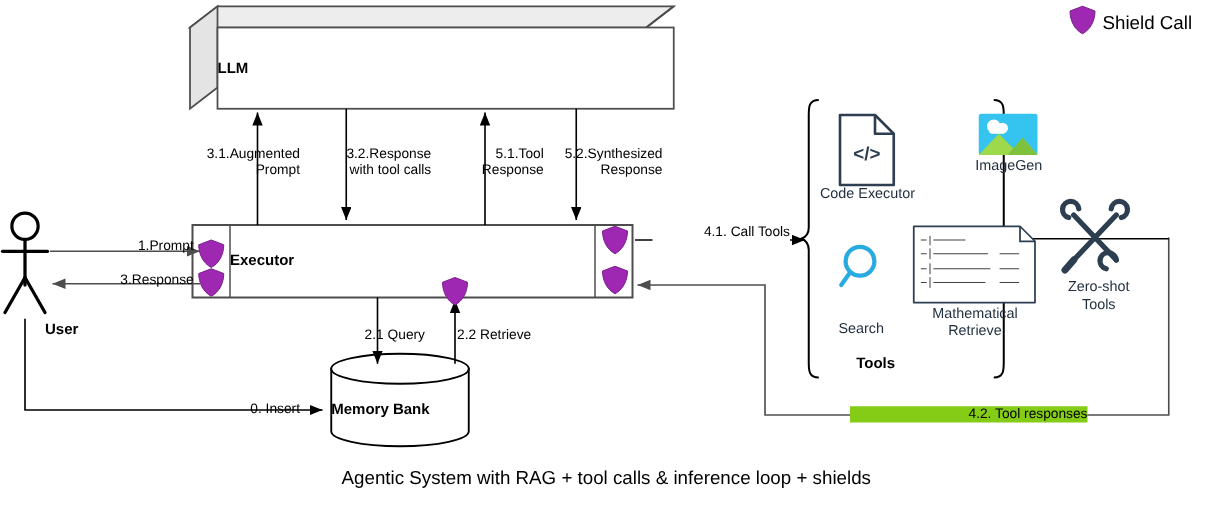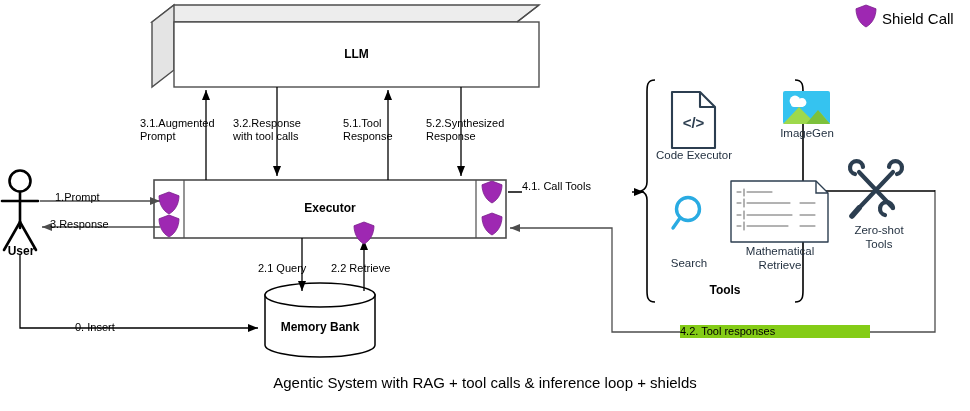--- a/index.html
+++ b/index.html
@@ -17,33 +17,33 @@
     width: 970px;
     height: 411px;
     background: #ffffff;
     overflow: hidden;
   }
   .lbl {
     position: absolute;
     font-size: 11px;
     line-height: 13px;
     color: #000;
-    text-align: left;
+    text-align: right;
     white-space: pre-line;
   }
   .svgroot {
     position: absolute;
     left: 0; top: 0;
     width: 970px; height: 411px;
   }
   .node-title {
     position: absolute;
     font-size: 12px;
     font-weight: bold;
-    text-align: center;
+    text-align: left;
     color: #000;
   }
   .tool-label {
     position: absolute;
     font-size: 11.5px;
     line-height: 14px;
     text-align: center;
     color: #1f2d3d;
     white-space: pre-line;
   }
@@ -228,21 +228,21 @@
       <use href="#shieldShape" x="866" y="16"></use>
     </g>
   </svg>
 
   <div class="node-title" style="left:174px; top:47px; width:365px;">LLM</div>
 
   <div class="node-title" style="left:184px; top:201px; width:292px;">Executor</div>
 
   <div class="node-title" style="left:265px; top:320px; width:110px;">Memory Bank</div>
 
-  <div class="node-title" style="left:0px; top:244px; width:42px;">User</div>
+  <div class="node-title" style="left:0px; top:256px; width:42px;padding-left:36px;">User</div>
 
   <div class="node-title" style="left:685px; top:283px; width:80px;">Tools</div>
 
   <div class="lbl" style="left:55px; top:191px; width:100px;">1.Prompt</div>
 
   <div class="lbl" style="left:50px; top:218px; width:105px;">3.Response</div>
 
   <div class="lbl" style="left:75px; top:321px; width:165px;">0. Insert</div>
 
   <div class="lbl" style="left:258px; top:262px; width:82px;">2.1 Query</div>

